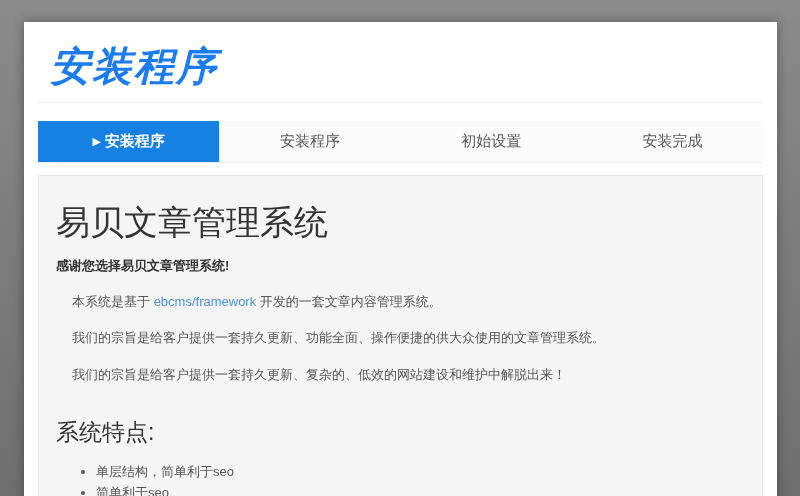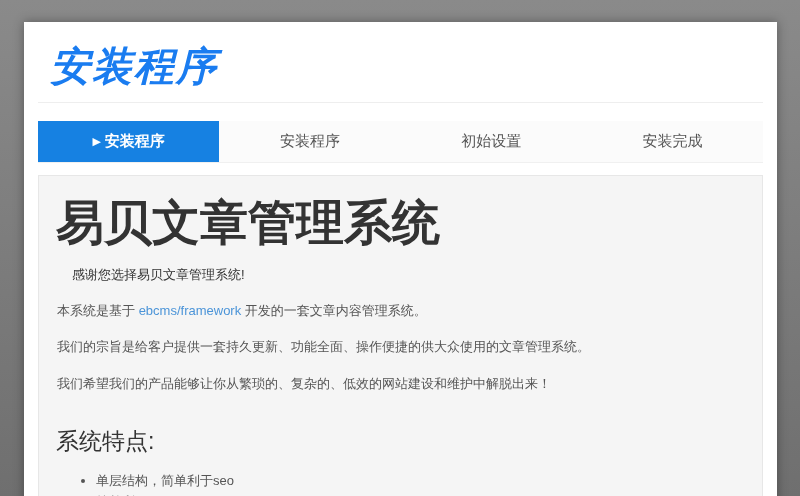--- a/index.html
+++ b/index.html
@@ -68,34 +68,34 @@
     line-height:1;
   }
   .content-panel{
     margin-top:12px;
     background:var(--panel-bg);
     border:1px solid var(--panel-border);
     padding:14px 17px 60px;
     min-height:340px;
   }
   .system-heading{
-    margin:4px 0 12px;
-    font-size:48px;
-    font-weight:700;
+    margin:12px 0 12px;
+    font-size:34px;
+    font-weight:400;
     color:var(--text-dark);
     line-height:1.2;
   }
   .welcome-text{
-    margin:14px 16px;
+    margin:14px 0;
     font-size:13px;
-    font-weight:normal;
+    font-weight:bold;
     color:var(--text-dark);
   }
   .body-text{
-    margin:17px 1px;
+    margin:17px 16px;
     font-size:13px;
     color:var(--text-body);
     line-height:1.5;
   }
   .body-text a, .link{
     color:var(--link-blue);
     text-decoration:none;
     cursor:pointer;
   }
   .section-title{
@@ -141,21 +141,21 @@
   <section class="content-panel">
 
     <h2 class="system-heading">易贝文章管理系统</h2>
 
     <p class="welcome-text">感谢您选择易贝文章管理系统!</p>
 
     <p class="body-text"><span>本系统是基于 </span><a class="link">ebcms/framework</a><span> 开发的一套文章内容管理系统。</span></p>
 
     <p class="body-text">我们的宗旨是给客户提供一套持久更新、功能全面、操作便捷的供大众使用的文章管理系统。</p>
 
-    <p class="body-text">我们希望我们的产品能够让你从繁琐的、复杂的、低效的网站建设和维护中解脱出来！</p>
+    <p class="body-text">我们的宗旨是给客户提供一套持久更新、复杂的、低效的网站建设和维护中解脱出来！</p>
 
     <h3 class="section-title">系统特点:</h3>
     <ul class="plain-list">
       <li>单层结构，简单利于seo</li>
       <li>简单利于seo</li>
     </ul>
 
   </section>
 </div>
 

